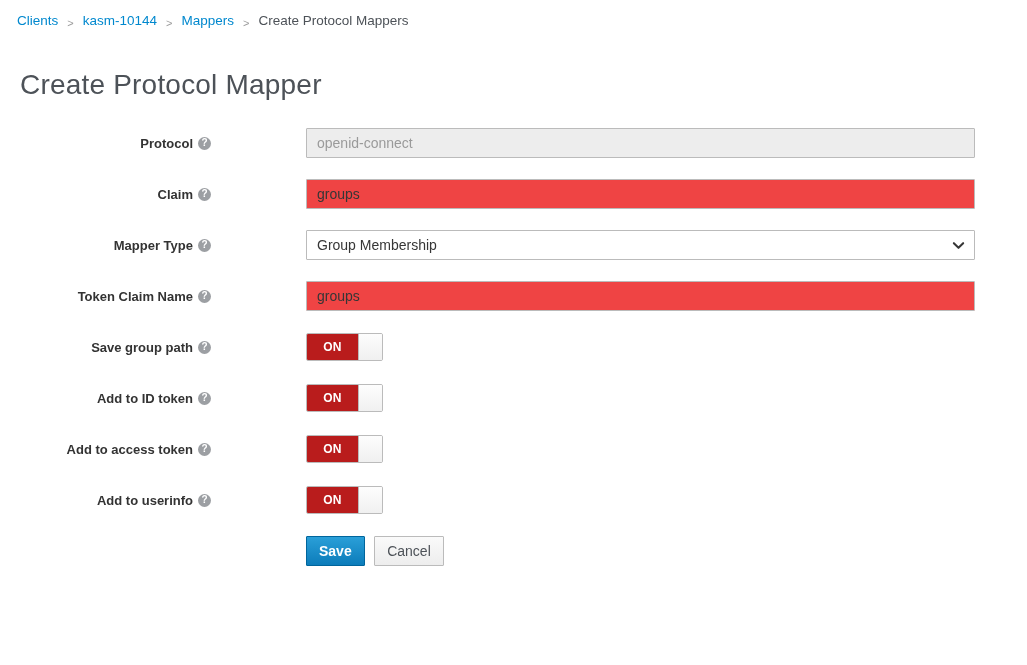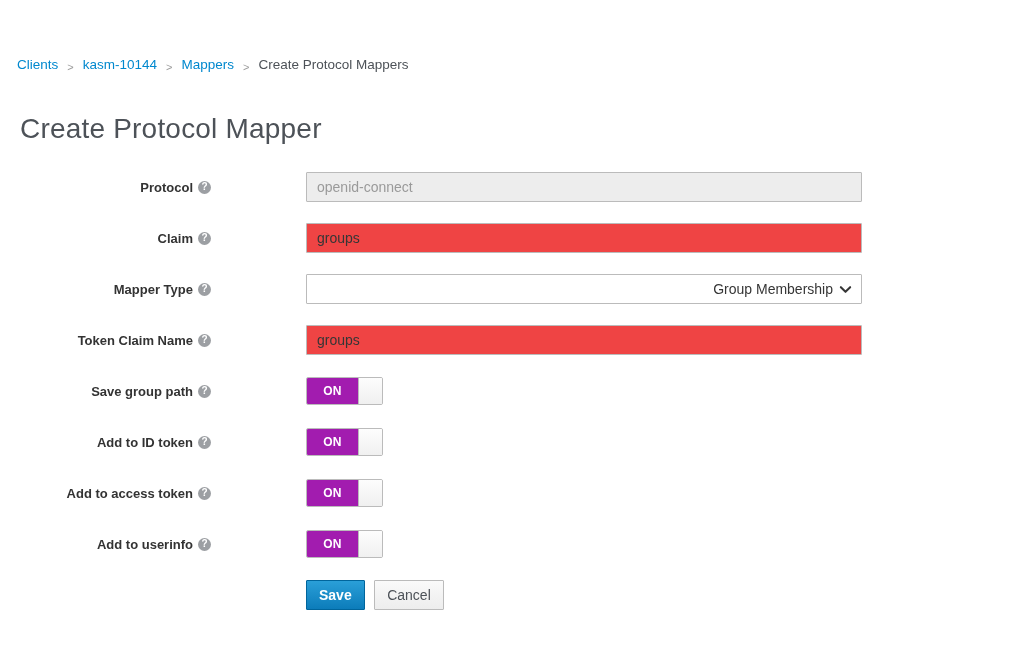--- a/index.html
+++ b/index.html
@@ -16,21 +16,21 @@
     font-size: 13.5px;
     color: #9c9c9c;
     display: flex;
     align-items: flex-end;
   }
   .breadcrumb a.crumb-link {
     color: #0088ce;
     text-decoration: none;
     cursor: pointer;
   }
-  .breadcrumb .crumb-current { color: #4d5258; margin-top: 44px; }
+  .breadcrumb .crumb-current { color: #4d5258; }
   .breadcrumb .crumb-sep {
     color: #9c9c9c;
     font-size: 11px;
     padding: 0 9px;
     position: relative;
     top: 1px;
   }
   
   h1.page-title {
     margin: 41px 0 0 20px;
@@ -69,21 +69,21 @@
     font-size: 10px;
     font-weight: bold;
     align-items: center;
     justify-content: center;
     cursor: pointer;
     flex: 0 0 13px;
     line-height: 1;
   }
   .control-cell {
     margin-left: 47px;
-    width: 556px;
+    width: 669px;
     position: relative;
   }
   input.text-input {
     width: 100%;
     height: 30px;
     border: 1px solid #bbbbbb;
     border-radius: 1px;
     padding: 0 10px;
     font-size: 14px;
     font-family: "Liberation Sans", sans-serif;
@@ -102,42 +102,41 @@
     border-radius: 1px;
     padding: 0 28px 0 10px;
     font-size: 14px;
     font-family: "Liberation Sans", sans-serif;
     color: #363636;
     background: #ffffff;
     -webkit-appearance: none;
     -moz-appearance: none;
     appearance: none;
     outline: none;
-    text-align: right;
   }
   .select-chevron {
     position: absolute;
     right: 10px; top: 9px;
     pointer-events: none;
     width: 13px; height: 13px;
   }
   
   .toggle {
     width: 77px;
     height: 28px;
     border: 1px solid #bbbbbb;
     border-radius: 2px;
     display: flex;
     overflow: hidden;
     cursor: pointer;
     background: #ffffff;
   }
   .toggle-on {
     flex: 0 0 51px;
-    background: #a21caf;
+    background: #b91c1c;
     color: #ffffff;
     font-size: 12px;
     font-weight: bold;
     display: flex;
     align-items: center;
     justify-content: center;
     letter-spacing: 0.3px;
   }
   .toggle-handle {
     flex: 1;

